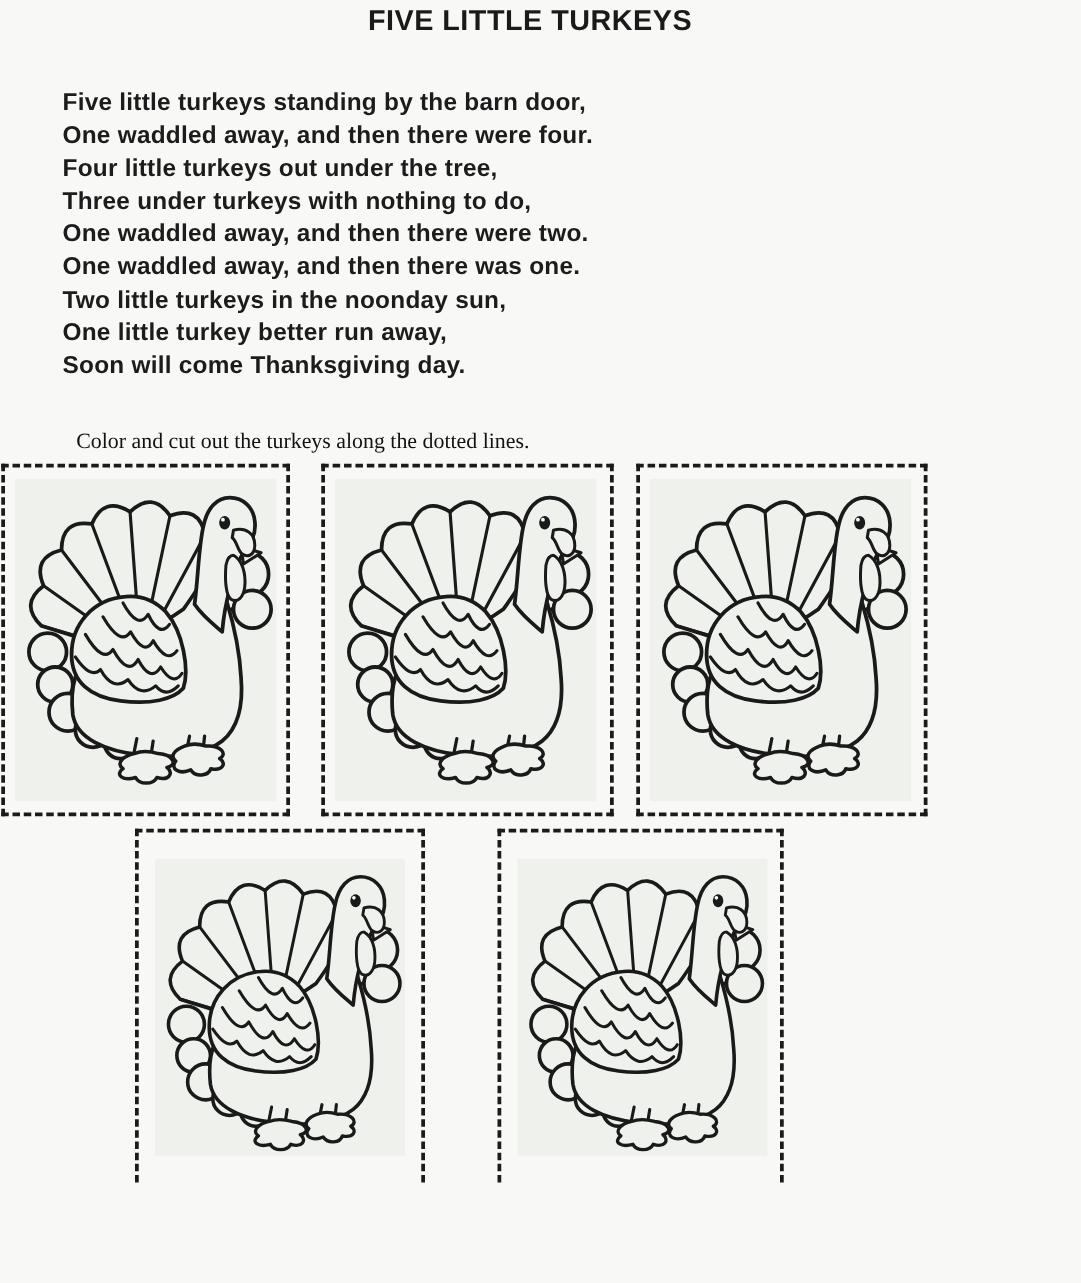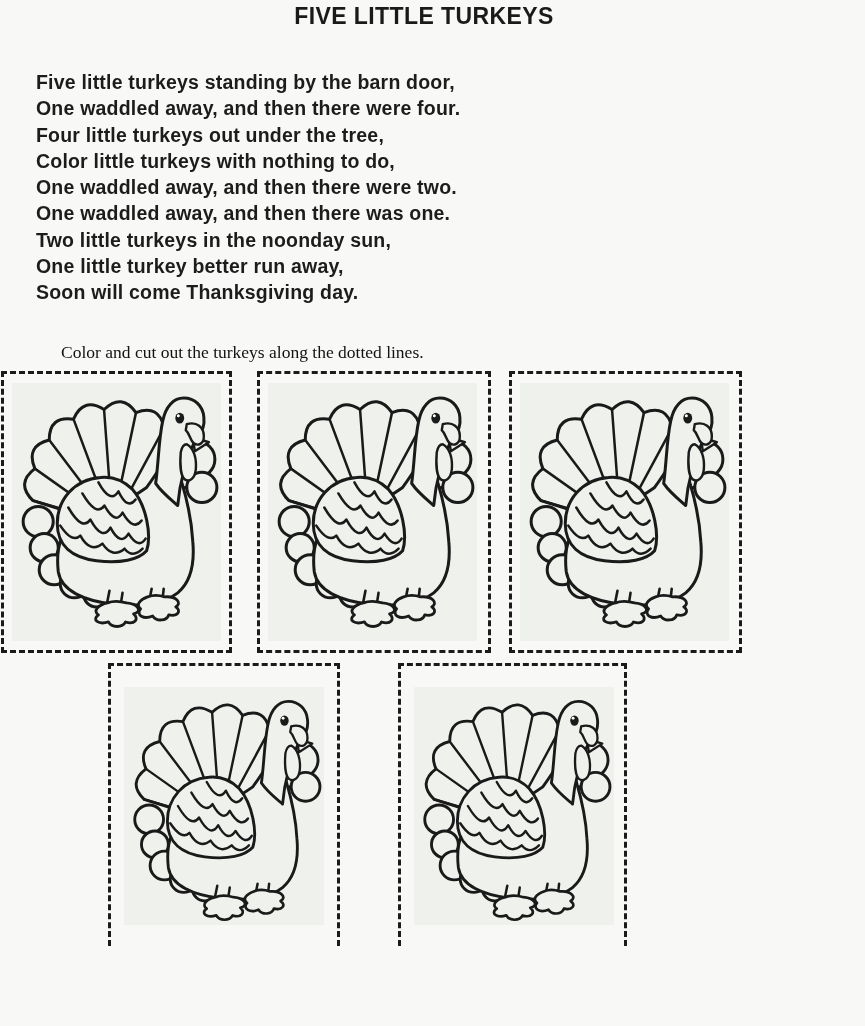--- a/index.html
+++ b/index.html
@@ -16,21 +16,21 @@
     overflow:hidden;
   }
   .title{
     position:absolute;left:0;top:3px;width:760px;
     text-align:center;
     font-size:23px;font-weight:bold;letter-spacing:0.4px;
     color:var(--ink);
     padding-left:44px;
   }
   .poem{
-    position:absolute;left:36px;top:69px;width:560px;
+    position:absolute;left:50px;top:69px;width:560px;
     font-size:19.5px;font-weight:bold;line-height:26.3px;
     color:#1c1c1c;
     letter-spacing:0.2px;
   }
   .instruction{
     position:absolute;left:61px;top:342px;
     font-family:"Liberation Serif", serif;
     font-size:17.5px;color:#121212;
   }
   .cutbox{
@@ -115,21 +115,21 @@
       </defs>
     </svg>
   </div>
 
   <div class="title">FIVE LITTLE TURKEYS</div>
 
   <div class="poem">
     <div>Five little turkeys standing by the barn door,</div>
     <div>One waddled away, and then there were four.</div>
     <div>Four little turkeys out under the tree,</div>
-    <div>Color little turkeys with nothing to do,</div>
+    <div>Three under turkeys with nothing to do,</div>
     <div>One waddled away, and then there were two.</div>
     <div>One waddled away, and then there was one.</div>
     <div>Two little turkeys in the noonday sun,</div>
     <div>One little turkey better run away,</div>
     <div>Soon will come Thanksgiving day.</div>
   </div>
 
   <div class="instruction">Color and cut out the turkeys along the dotted lines.</div>
 
   <div class="cutbox box1">

